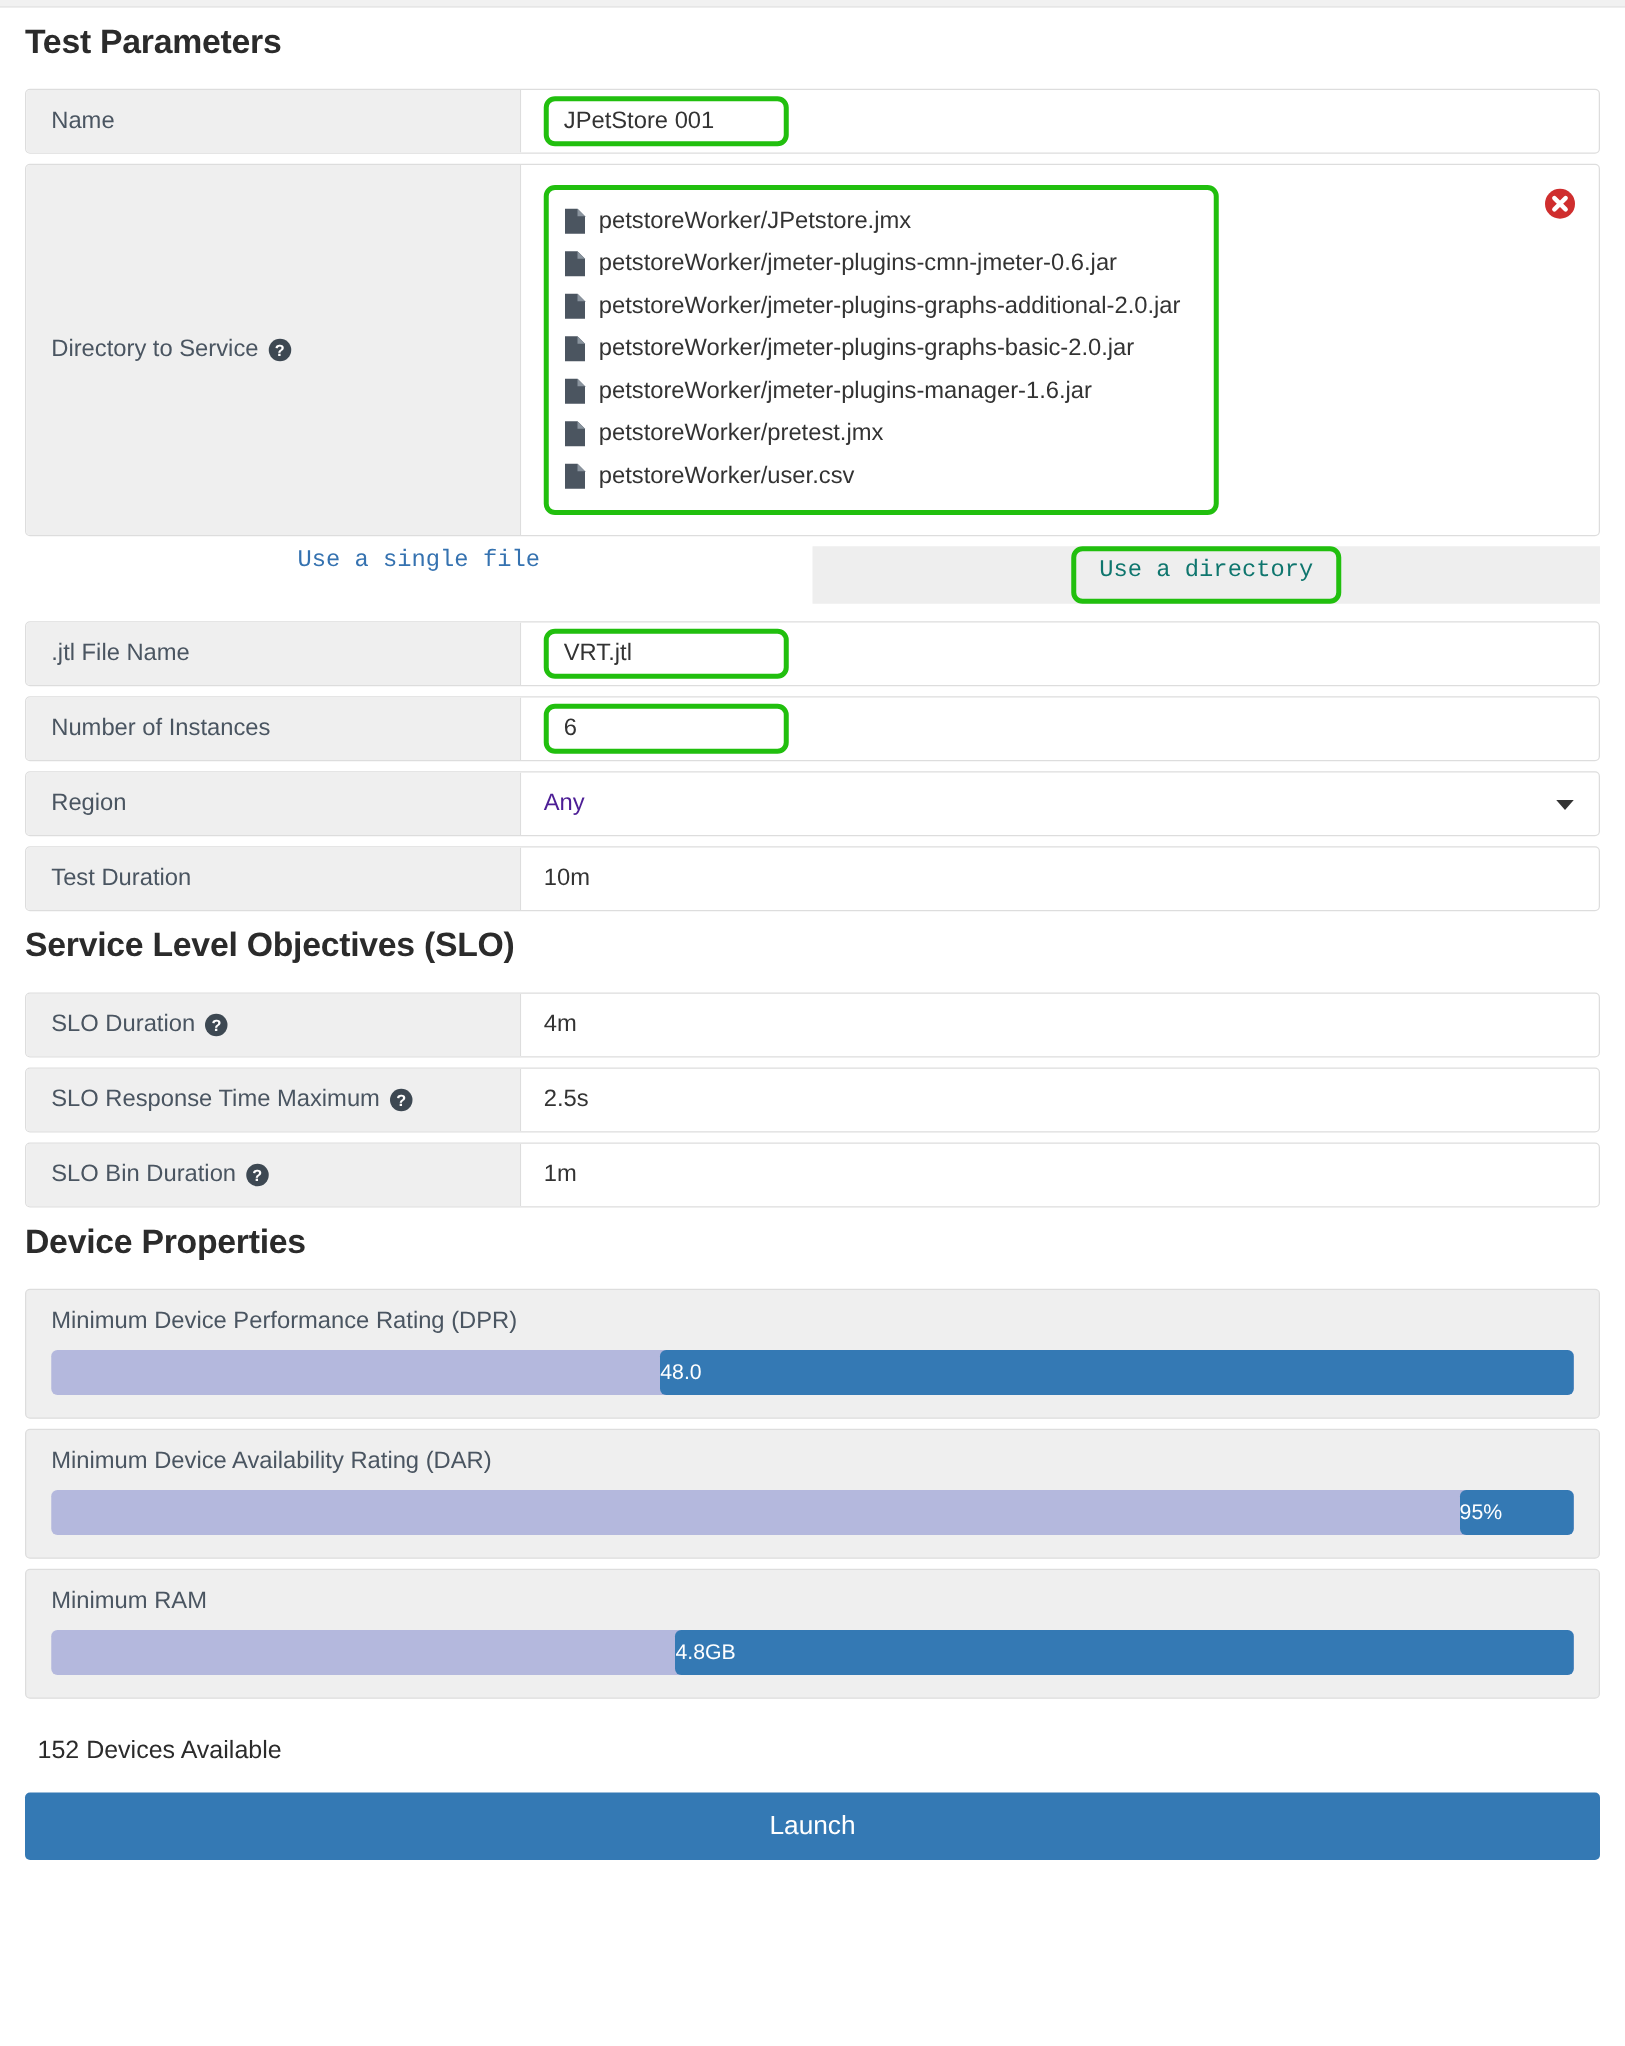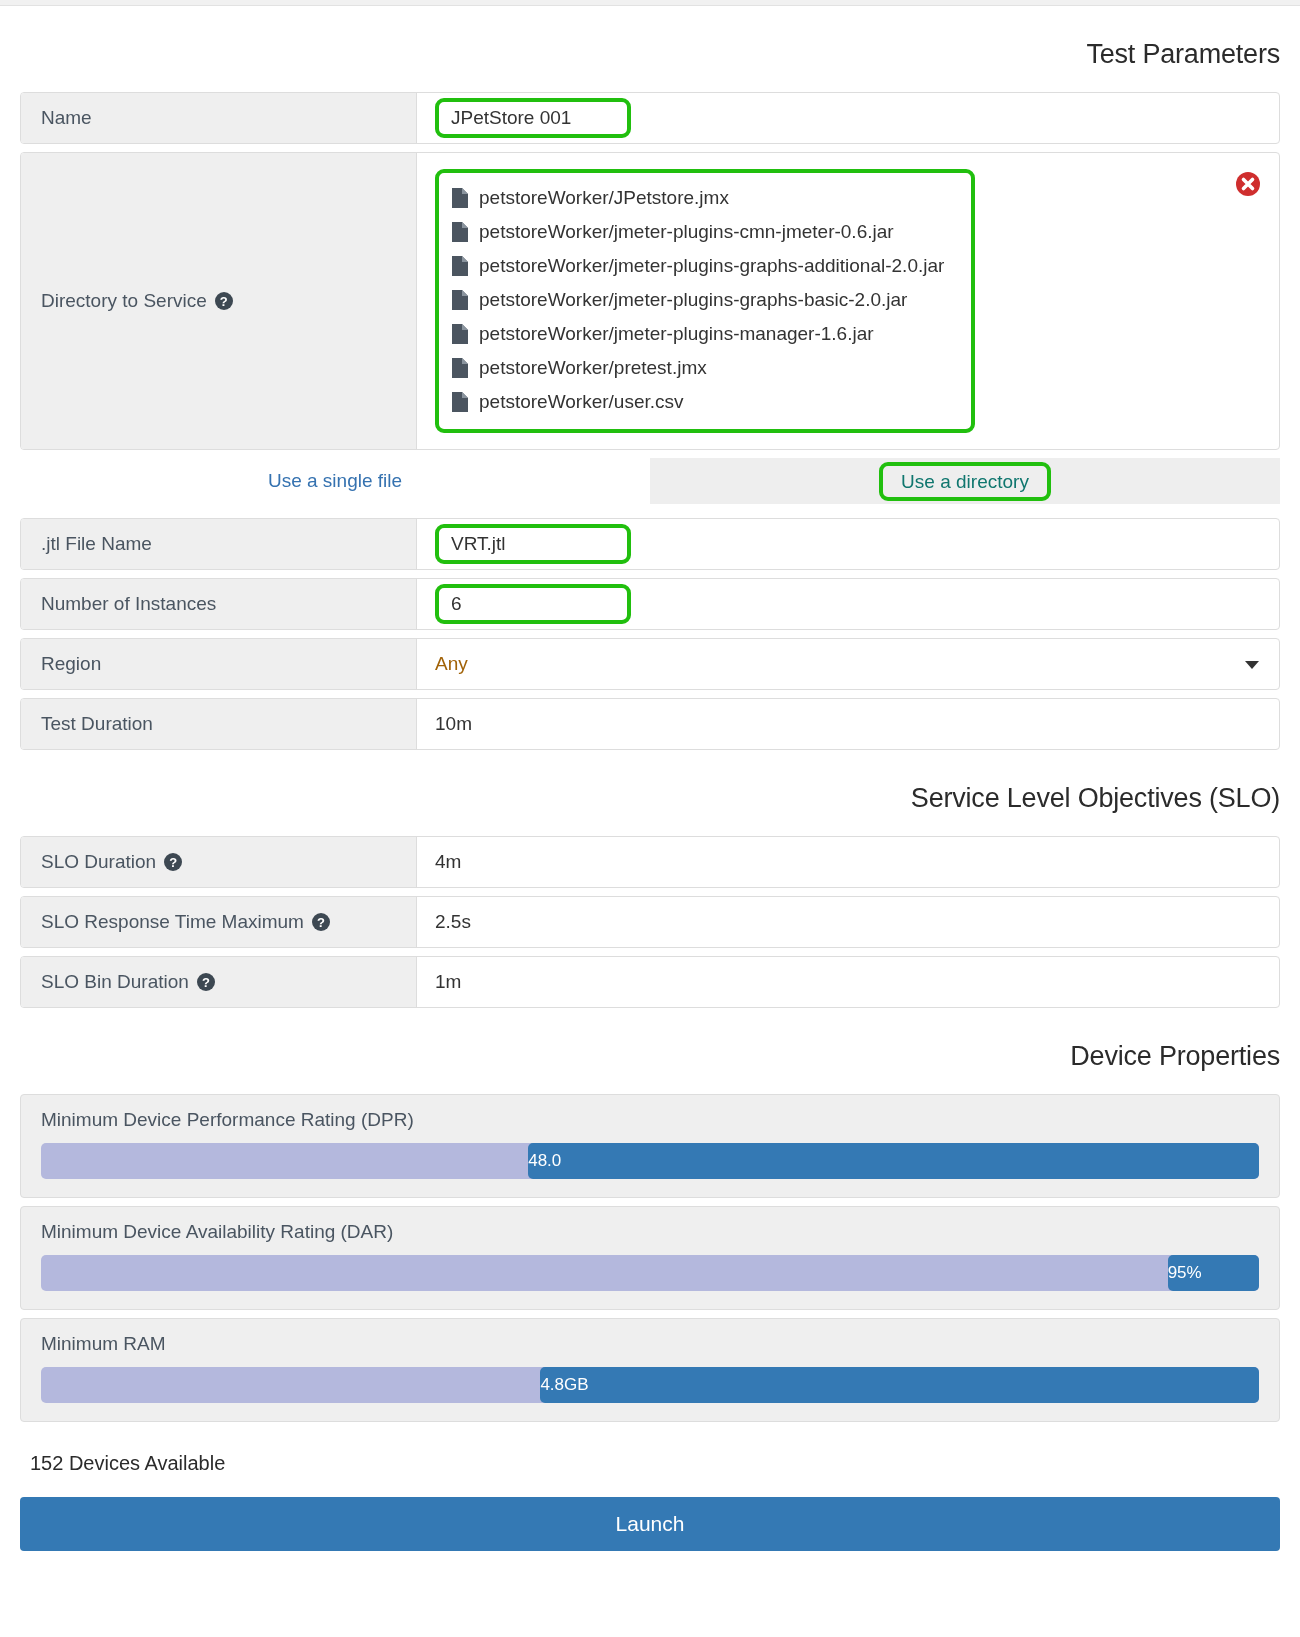--- a/index.html
+++ b/index.html
@@ -9,24 +9,24 @@
     background: #ffffff;
     font-family: "Liberation Sans", "DejaVu Sans", sans-serif;
     color: #333333;
   }
   .page { width: 1300px; min-height: 1637px; position: relative; background:#fff; padding: 0 20px; }
 
   .topbar { height: 6px; background:#f1f1f1; border-bottom:1px solid #e2e2e2; margin: 0 -20px; }
 
   h2.section-title {
     font-size: 27px;
-    font-weight: normal;
-    text-align: right;
+    font-weight: bold;
+    text-align: left;
     color: #2b2b2b;
-    margin: 33px 0 22px 0;
+    margin: 12px 0 22px 0;
     letter-spacing: -0.2px;
   }
 
   
   .row {
     display: flex;
     border: 1px solid #dddddd;
     border-radius: 4px;
     background: #ffffff;
     margin-bottom: 8px;
@@ -47,21 +47,21 @@
   }
   .row .value {
     flex: 1 1 auto;
     display: flex;
     align-items: center;
     padding: 0 18px;
     font-size: 19px;
     color: #333;
     position: relative;
   }
-  .row .value.placeholder { color: #a16207; align-items: center; }
+  .row .value.placeholder { color: #4c1d95; align-items: center; }
 
   
   .hl {
     border: 4px solid #21bf0e;
     border-radius: 9px;
     display: inline-flex;
     align-items: center;
     padding: 5px 12px;
     font-size: 19px;
     color: #333;
@@ -119,25 +119,25 @@
   
   .tabs {
     display: flex;
     margin: 8px 0 14px 0;
     height: 46px;
     position: relative;
   }
   .tab {
     flex: 1 1 50%;
     display: flex;
-    align-items: center;
     justify-content: center;
     font-size: 19px;
     color: #3572b0;
     cursor: pointer;
+    font-family: Liberation Mono, monospace;
   }
   .tab.active { background: #eeeeee; }
   .tab .tab-hl {
     border: 4px solid #21bf0e;
     border-radius: 9px;
     padding: 6px 18px;
     background: #eeeeee;
     color: #0f766e;
     line-height: 1;
   }

